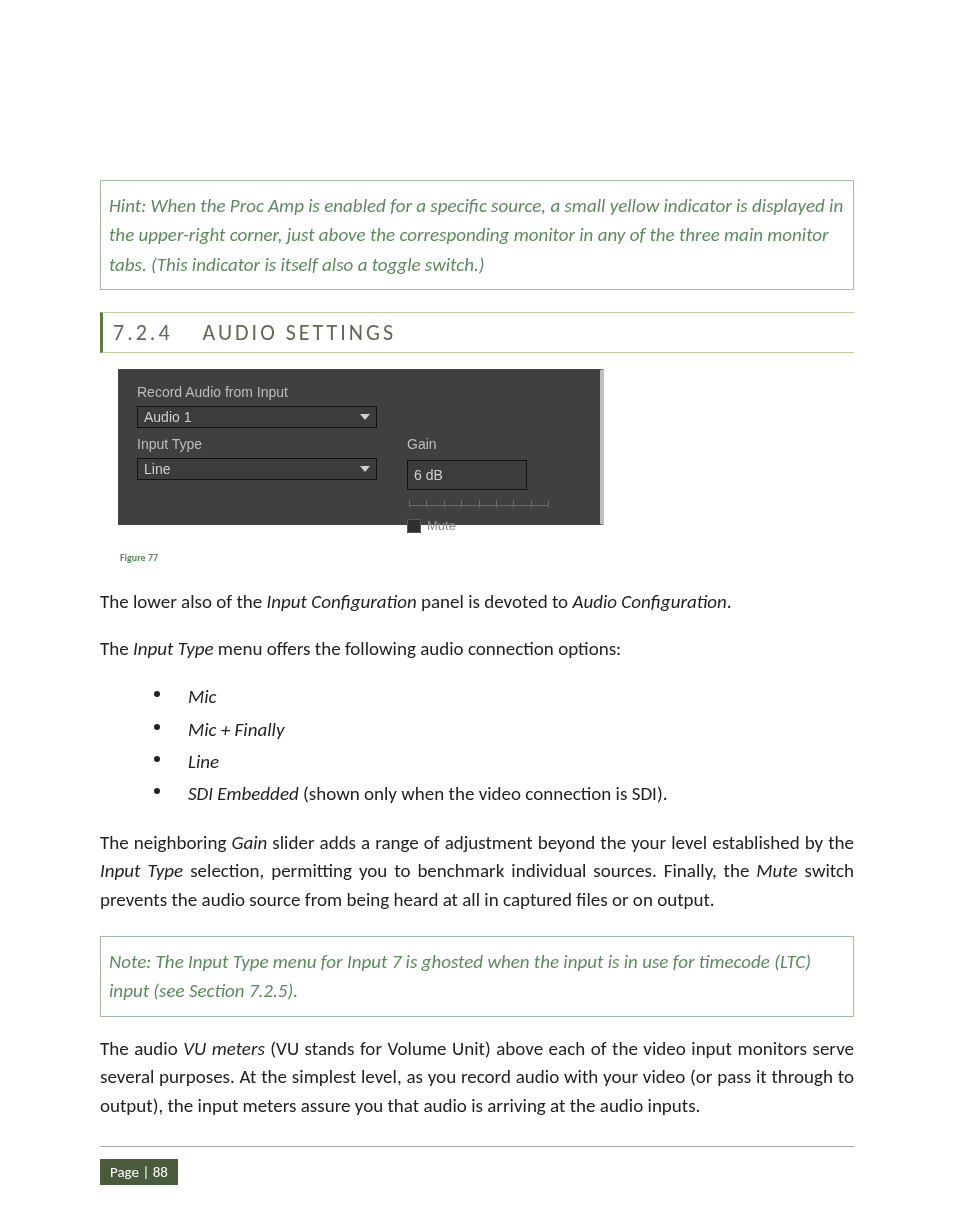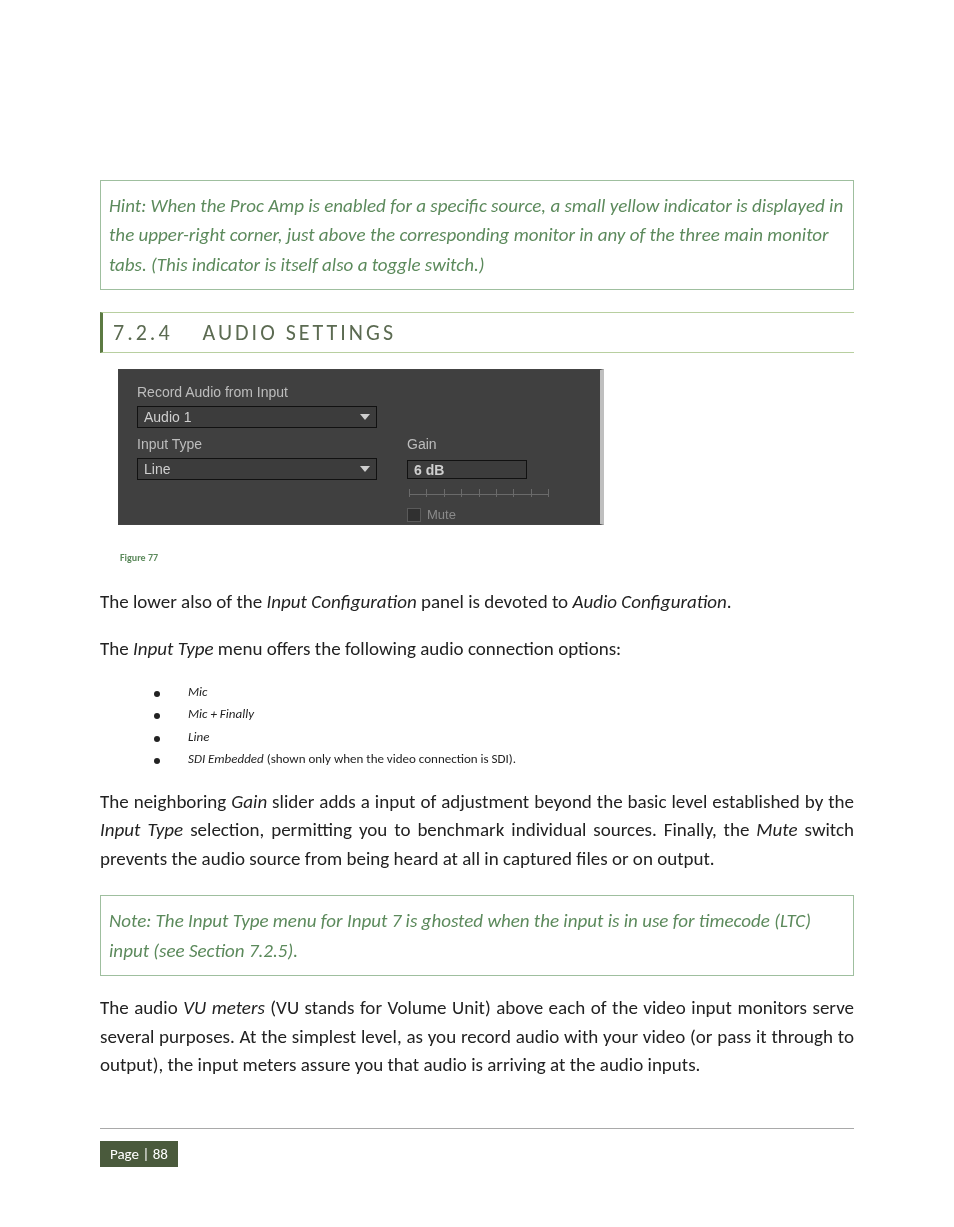--- a/index.html
+++ b/index.html
@@ -91,29 +91,28 @@
     color: #bdbdbd;
   }
   .ss-gain-col {
     display: flex;
     flex-direction: column;
     gap: 6px;
   }
   .gain-label { color:#bdbdbd; margin-bottom:2px; }
   .gain-box {
     width: 120px;
-    height: 19px;
+    height: 30px;
     background: #3c3c3c;
     border: 1px solid #111;
     color:#cfcfcf;
     display:flex;
     align-items:center;
     padding:0 6px;
     box-sizing:border-box;
-    font-weight:bold;
   }
   .gain-slider {
     width: 140px;
     height: 14px;
     position: relative;
     margin-left: 2px;
     margin-top: 2px;
   }
   .gain-slider .track {
     width: 100%;
@@ -160,21 +159,21 @@
   }
   .body-text em { font-style: italic; }
   ul.bul {
     list-style: none;
     padding: 0;
     margin: 0 0 18px 0;
   }
   ul.bul li {
     position: relative;
     padding-left: 88px;
-    font-size:13px;
+    font-size:19px;
     line-height:1.7;
     font-style: italic;
   }
   ul.bul li .dot {
     position:absolute;
     left:54px;
     top:10px;
     width:6px;
     height:6px;
     border-radius:50%;
@@ -275,21 +274,21 @@
   </div>
 
   <ul class="bul">
     <li><span class="dot"></span><span>Mic</span></li>
     <li><span class="dot"></span><span>Mic + Finally</span></li>
     <li><span class="dot"></span><span>Line</span></li>
     <li><span class="dot"></span><span>SDI Embedded</span><span class="plain"> (shown only when the video connection is SDI).</span></li>
   </ul>
 
   <div class="body-text para-just">
-    <span>The neighboring </span><em>Gain</em><span> slider adds a input of adjustment beyond the basic level established by the </span><em>Input Type</em><span> selection, permitting you to benchmark individual sources.  Finally, the </span><em>Mute</em><span> switch prevents the audio source from being heard at all in captured files or on output.</span>
+    <span>The neighboring </span><em>Gain</em><span> slider adds a range of adjustment beyond the your level established by the </span><em>Input Type</em><span> selection, permitting you to benchmark individual sources.  Finally, the </span><em>Mute</em><span> switch prevents the audio source from being heard at all in captured files or on output.</span>
   </div>
 
   <div class="note-box">
     <span>Note: The Input Type menu for Input 7 is ghosted when the input is in use for timecode (LTC) input (see Section 7.2.5).</span>
   </div>
 
   <div class="body-text para-just">
     <span>The audio </span><em>VU meters</em><span> (VU stands for Volume Unit) above each of the video input monitors serve several purposes.  At the simplest level, as you record audio with your video (or pass it through to output), the input meters assure you that audio is arriving at the audio inputs.</span>
   </div>
 

